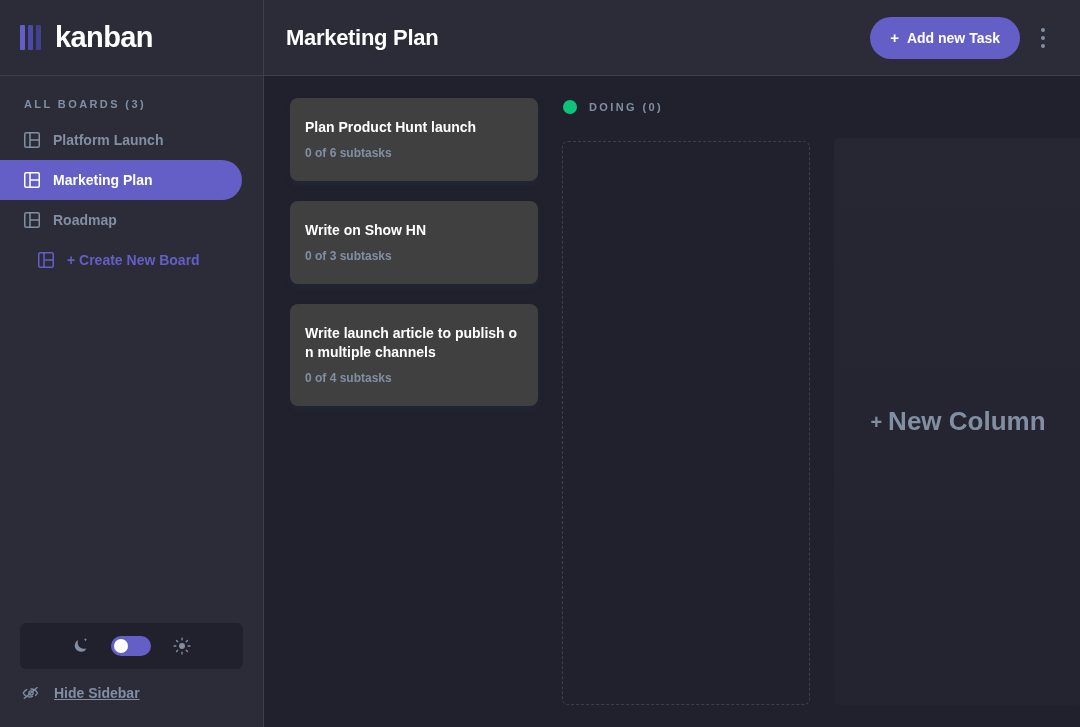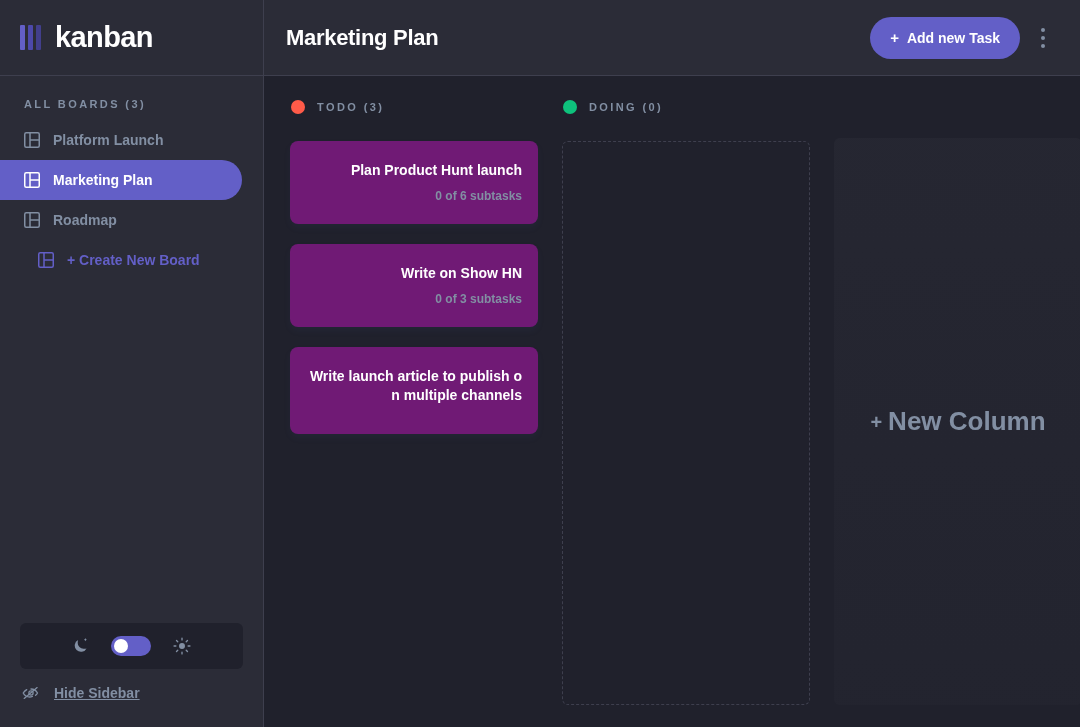--- a/index.html
+++ b/index.html
@@ -252,26 +252,25 @@
 
   .col-body {
     display: flex;
     flex-direction: column;
     gap: 20px;
     flex: 1 1 auto;
     min-height: 0;
   }
 
   .task-card {
-    background: #701a75;
+    background: #404040;
     border-radius: 8px;
     padding: 20px 16px 20px 15px;
     cursor: pointer;
     box-shadow: 0 4px 6px rgba(54,78,126,0.10);
-    text-align: right;
   }
   .task-title {
     font-size: 14px;
     font-weight: bold;
     color: #ffffff;
     line-height: 19px;
     word-break: break-all;
     margin-bottom: 9px;
   }
   .task-sub {
@@ -422,38 +421,35 @@
       <div class="kebab">
         <span></span>
         <span></span>
         <span></span>
       </div>
     </header>
 
     <main class="board">
 
       <div class="column">
-        <div class="col-head">
-          <span class="col-dot" style="background:#ff5b49"></span>
-          <span class="col-name">TODO (3)</span>
-        </div>
         <div class="col-body">
 
           <div class="task-card">
             <div class="task-title">Plan Product Hunt launch</div>
             <div class="task-sub">0 of 6 subtasks</div>
           </div>
 
           <div class="task-card">
             <div class="task-title">Write on Show HN</div>
             <div class="task-sub">0 of 3 subtasks</div>
           </div>
 
           <div class="task-card">
             <div class="task-title">Write launch article to publish on multiple channels</div>
+            <div class="task-sub">0 of 4 subtasks</div>
           </div>
 
         </div>
       </div>
 
       <div class="column">
         <div class="col-head">
           <span class="col-dot" style="background:#0ec27c"></span>
           <span class="col-name">DOING (0)</span>
         </div>

